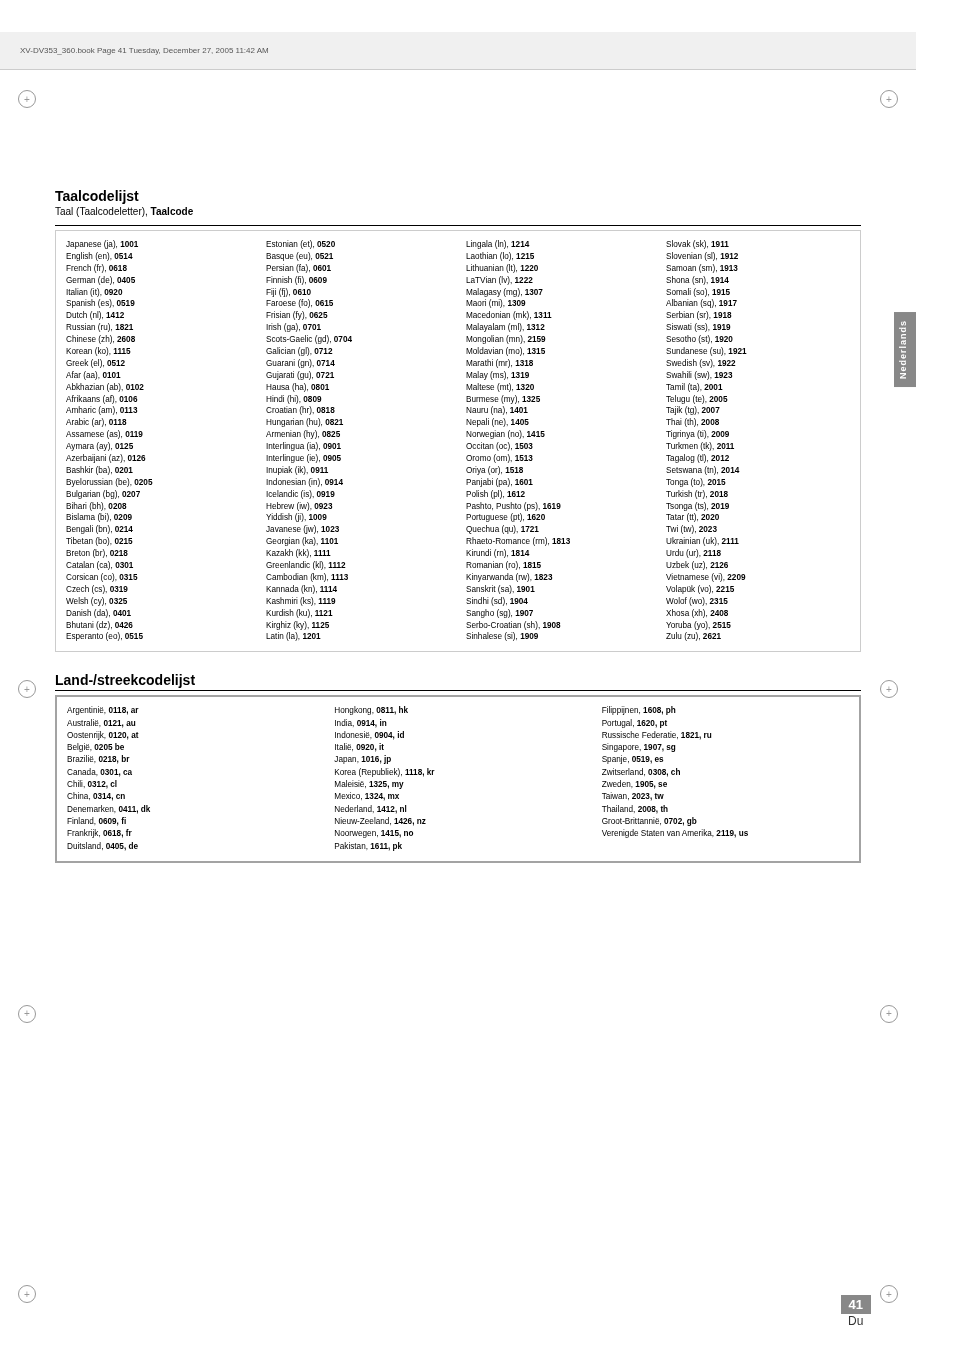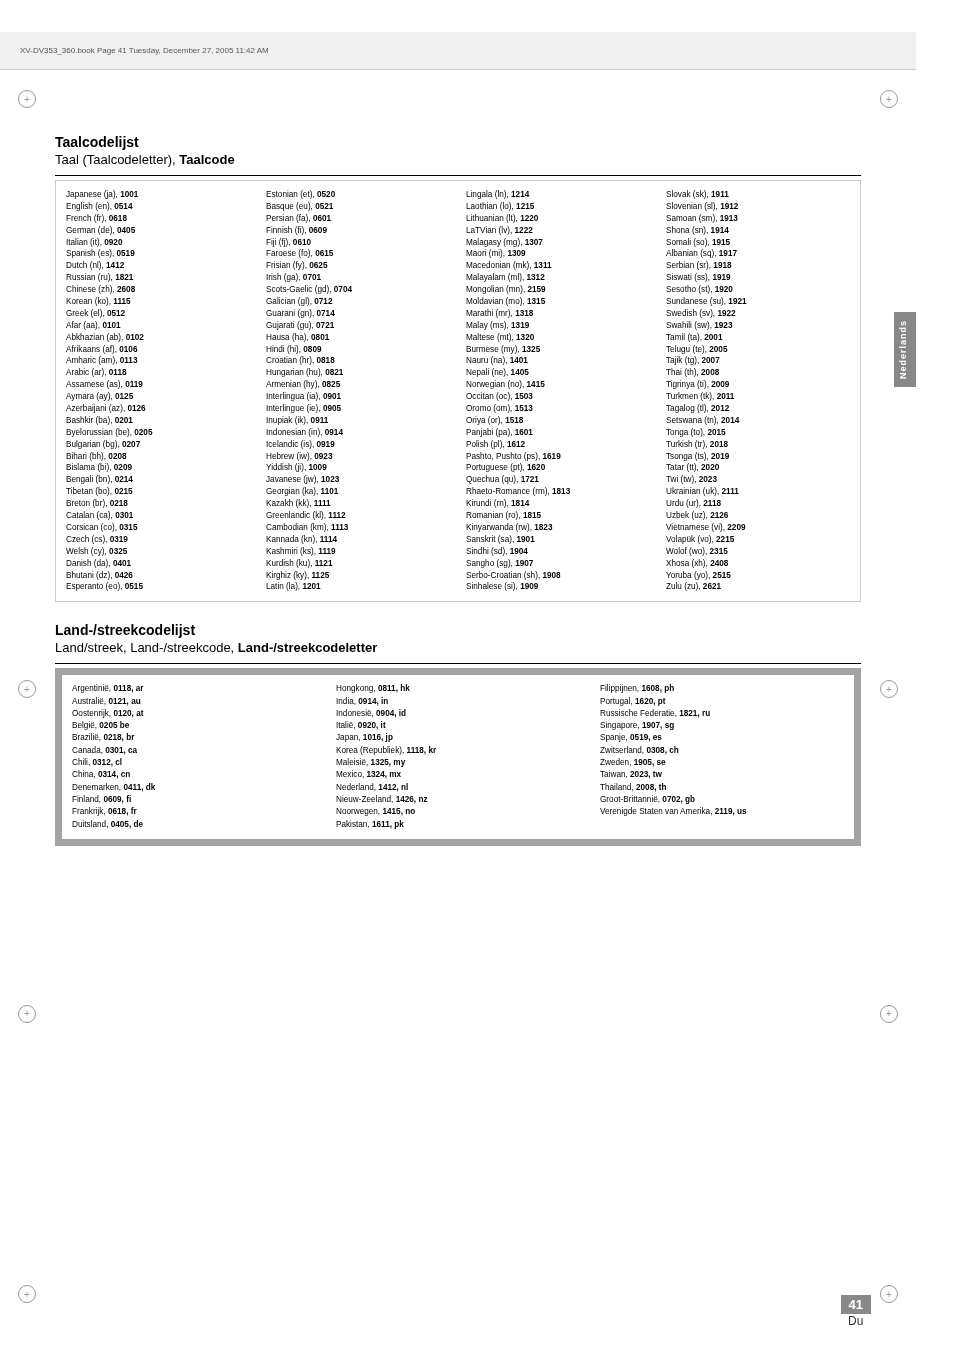--- a/index.html
+++ b/index.html
@@ -73,33 +73,33 @@
       padding: 8px 4px;
       writing-mode: vertical-rl;
       text-orientation: mixed;
       transform: rotate(180deg);
       letter-spacing: 1px;
     }
 
     
     .content {
       margin: 0 55px;
-      padding-top: 64px;
+      padding-top: 118px;
     }
 
     
     .section-title {
       font-size: 14px;
       font-weight: bold;
       margin-bottom: 2px;
       border-bottom: none;
     }
 
     .section-subtitle {
-      font-size: 13px;
+      font-size: 10px;
       margin-bottom: 8px;
     }
 
     .section-subtitle b {
       font-weight: bold;
     }
 
     
     .lang-grid {
       display: grid;
@@ -122,21 +122,21 @@
 
     .lang-item b {
       font-weight: bold;
     }
 
     
     .country-grid {
       display: grid;
       grid-template-columns: 1fr 1fr 1fr;
       gap: 12px;
-      border: 7px solid #a3a3a3;
+      border: 2px solid #a3a3a3;
       padding: 8px 6px;
       margin-bottom: 10px;
     }
 
     .country-col {
       padding: 0 4px;
     }
 
     .country-item {
       font-size: 8.2px;
@@ -365,23 +365,20 @@
           <div class="lang-item">Wolof (wo), <b>2315</b></div>
           <div class="lang-item">Xhosa (xh), <b>2408</b></div>
           <div class="lang-item">Yoruba (yo), <b>2515</b></div>
           <div class="lang-item">Zulu (zu), <b>2621</b></div>
         </div>
       </div>
     </div>
 
     <div class="section2">
       <div class="section-title">Land-/streekcodelijst</div>
-      <div class="section-subtitle">
-        <span>Land/streek, Land-/streekcode, </span><b>Land-/streekcodeletter</b>
-      </div>
       <hr class="section-divider">
 
       <div class="country-grid">
 
         <div class="country-col">
           <div class="country-item">Argentinië, <b>0118, ar</b></div>
           <div class="country-item">Australië, <b>0121, au</b></div>
           <div class="country-item">Oostenrijk, <b>0120, at</b></div>
           <div class="country-item">België, <b>0205 be</b></div>
           <div class="country-item">Brazilië, <b>0218, br</b></div>

